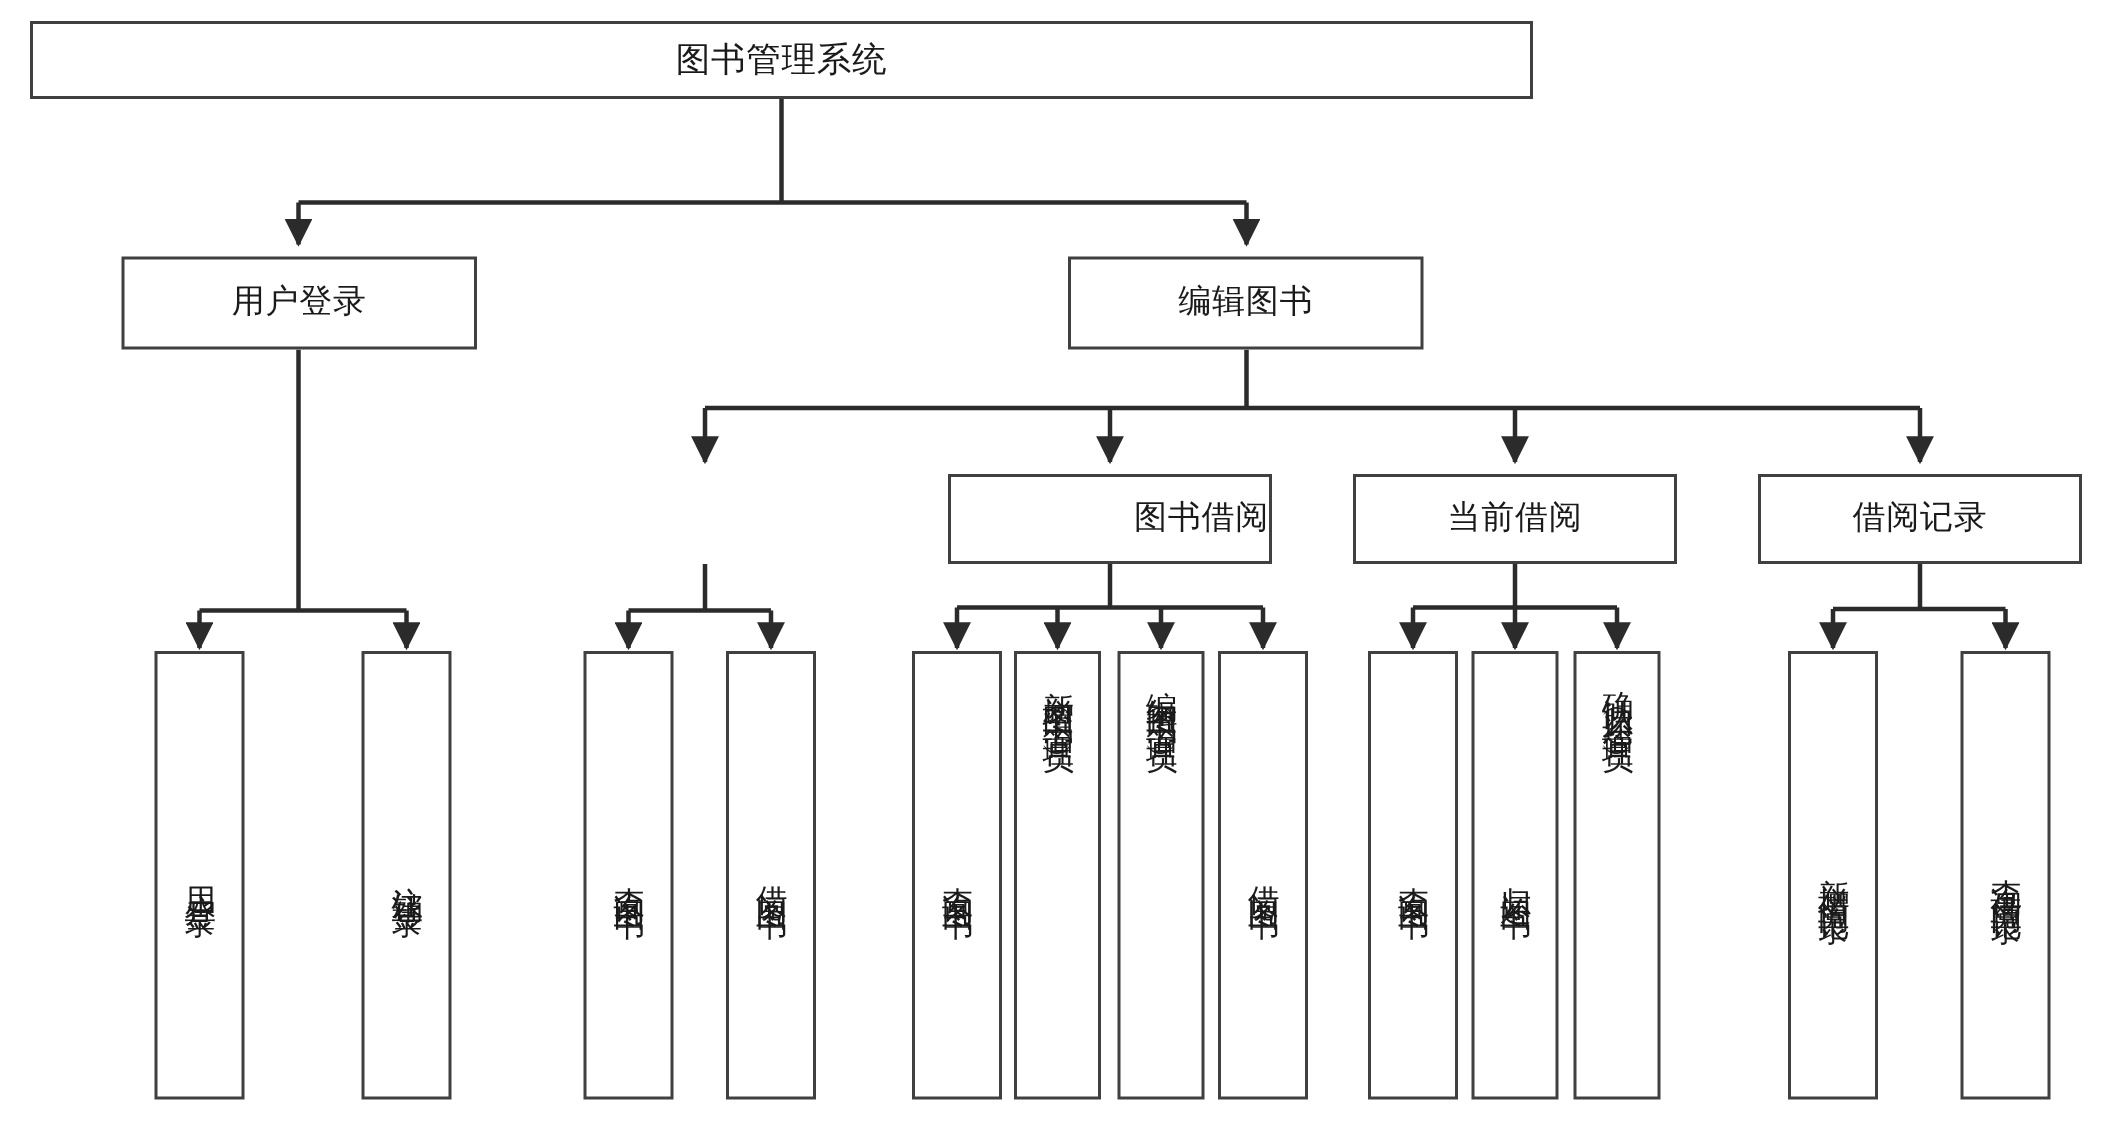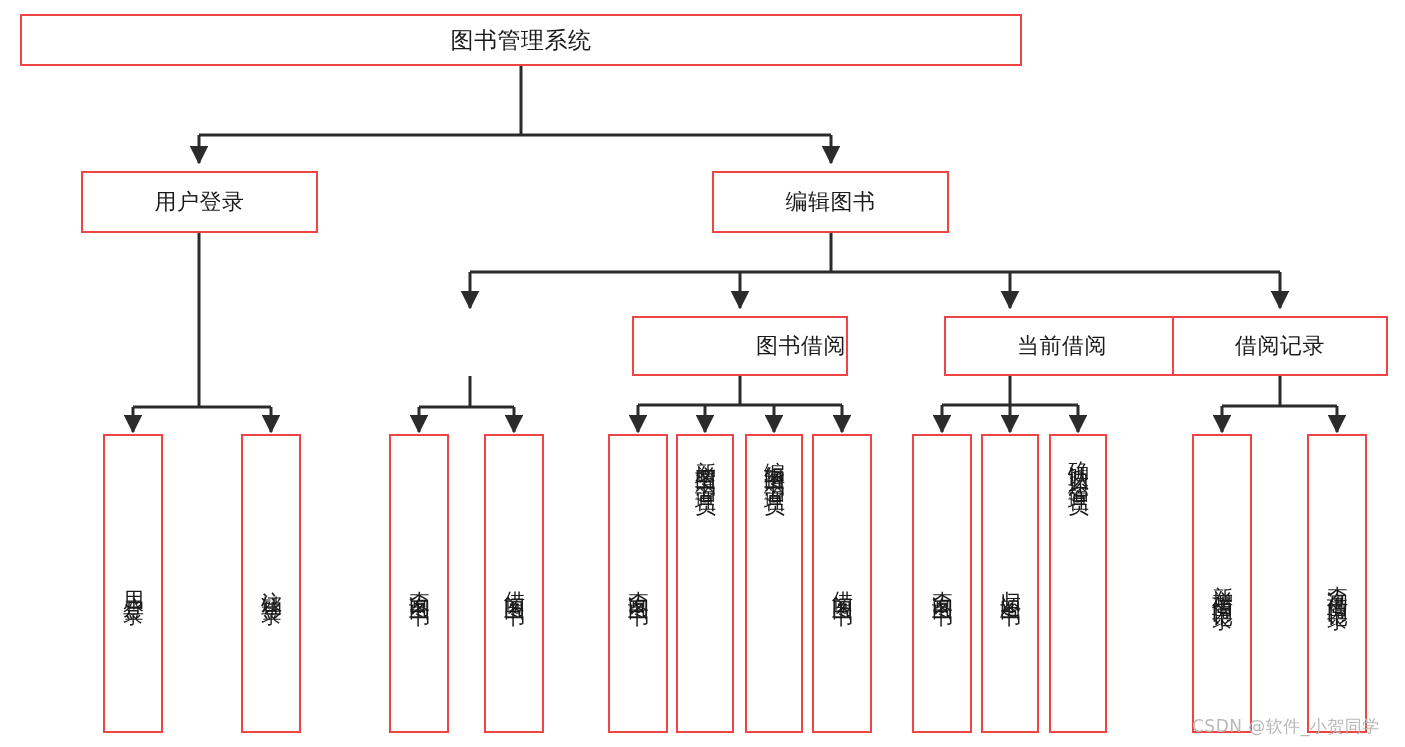--- a/index.html
+++ b/index.html
@@ -23,21 +23,21 @@
     left: 0;
     top: 0;
     width: 1405px;
     height: 747px;
     pointer-events: none;
   }
   .node {
     position: absolute;
     box-sizing: border-box;
     background: #ffffff;
-    border: 2px solid #ef4444;
+    border: 2px solid #404040;
     display: flex;
     align-items: center;
     justify-content: center;
     color: #1a1a1a;
     z-index: 2;
   }
   .node .label {
     display: block;
     text-align: center;
     line-height: 1.08;
@@ -144,21 +144,21 @@
 
   <div class="node horiz" style="left:712px; top:171px; width:237px; height:62px;">
     <span class="label">编辑图书</span>
   </div>
 
 
   <div class="node horiz" style="left:632px; top:316px; width:216px; height:60px;justify-content:flex-end;">
     <span class="label">图书借阅</span>
   </div>
 
-  <div class="node horiz" style="left:902px; top:316px; width:236px; height:60px;margin-left:42px;">
+  <div class="node horiz" style="left:902px; top:316px; width:216px; height:60px;">
     <span class="label">当前借阅</span>
   </div>
 
   <div class="node horiz" style="left:1172px; top:316px; width:216px; height:60px;">
     <span class="label">借阅记录</span>
   </div>
 
   <div class="node vert mid" style="left:103px; top:434px; width:60px; height:299px;">
     <span class="label">用户登录</span>
   </div>
@@ -204,15 +204,14 @@
   </div>
 
   <div class="node vert mid" style="left:1192px; top:434px; width:60px; height:299px;">
     <span class="label">新增借阅记录</span>
   </div>
 
   <div class="node vert mid" style="left:1307px; top:434px; width:60px; height:299px;">
     <span class="label">查询借阅记录</span>
   </div>
 
-  <div class="watermark" style="left:1192px; top:715px;">CSDN @软件_小贺同学</div>
 
 </div>
 
 </body></html>

